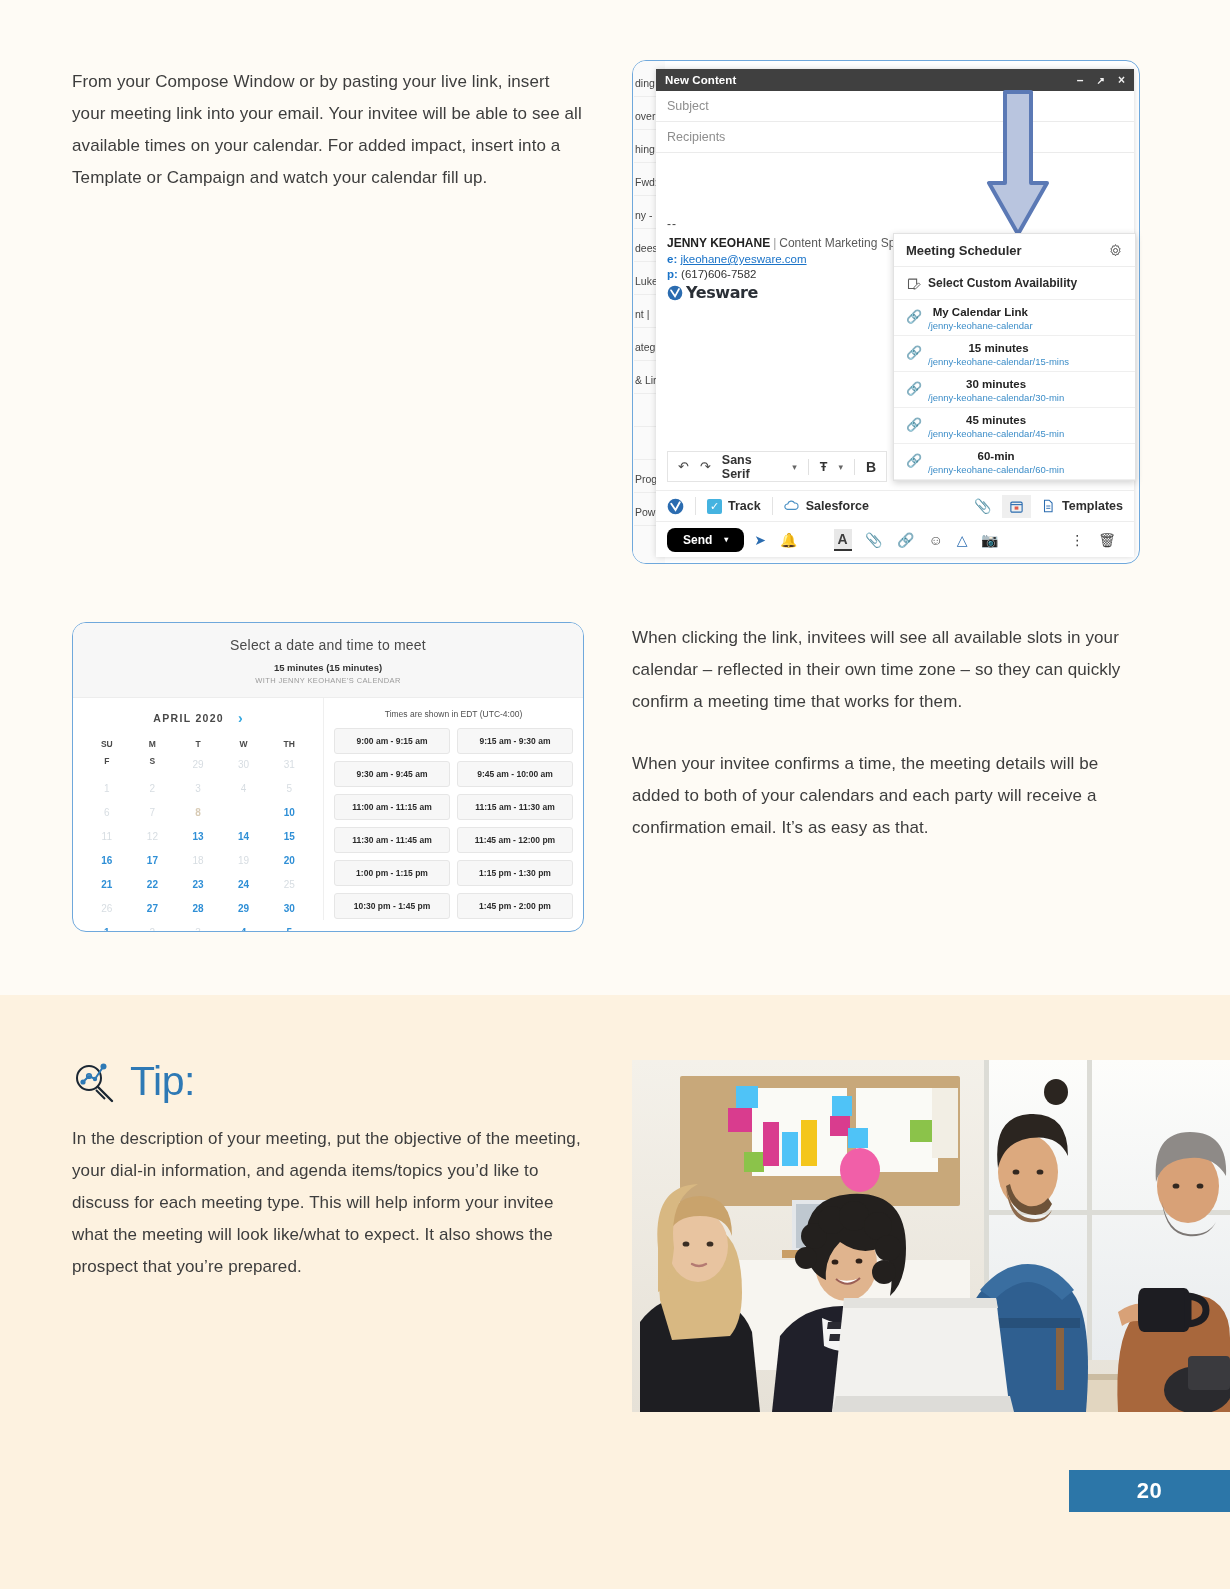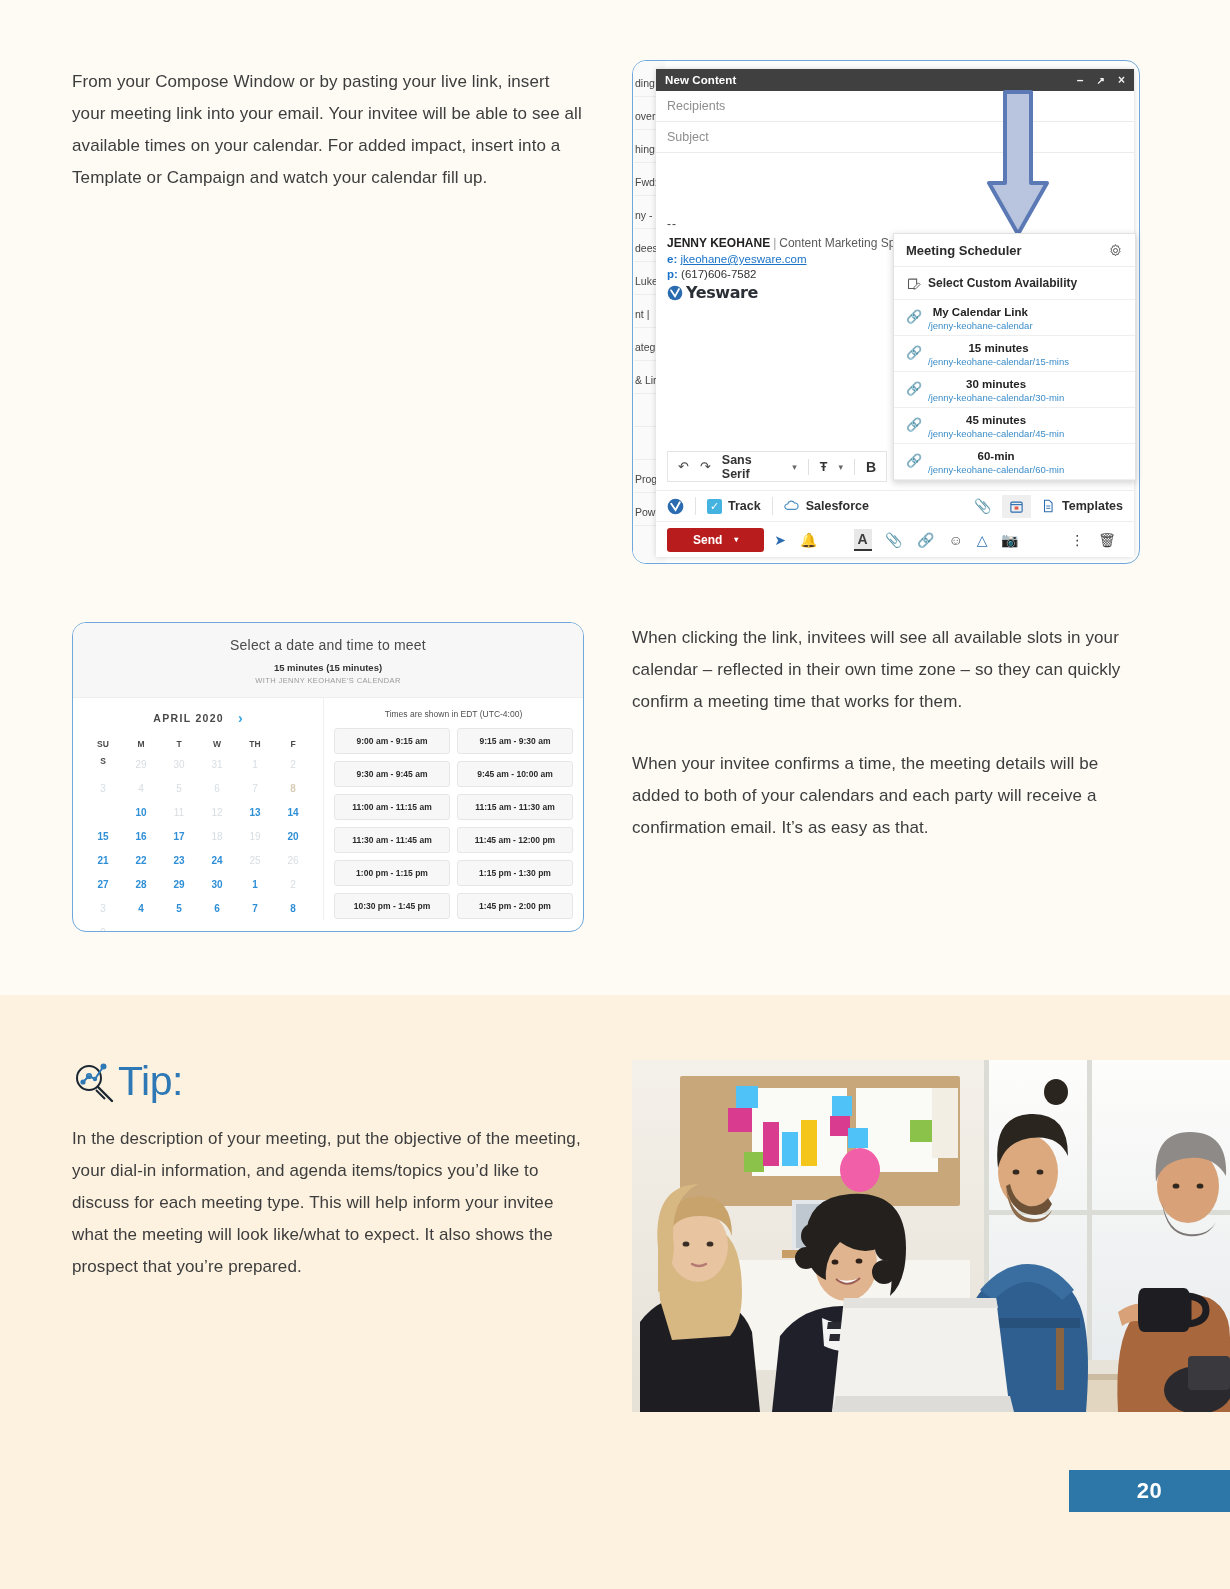--- a/index.html
+++ b/index.html
@@ -94,22 +94,22 @@
                display:flex; align-items:center; justify-content:center;
                color:#fff; font-size:11px; margin-right:6px; }
   .yw-lbl { font-size:12.5px; color:#2F2F2F; font-weight:600; }
   .vdiv { width:1px; height:18px; background:#E3E3E3; margin:0 11px; }
   .yw-icn { margin:0 7px; color:#4A6F9E; font-size:14px; display:flex; align-items:center; }
   .cal-hl { background:#EFEFEF; padding:4px 7px; margin:0 3px; }
 
   
   .send-bar { position:absolute; left:0; top:453px; width:478px; height:35px;
               display:flex; align-items:center; padding:0 11px; background:#fff; z-index:6; }
-  .send-btn { background:#b91c1c; color:#fff; height:24px; border-radius:3px;
-              display:flex; align-items:center; font-size:12px; font-weight:600; padding:0 26px; }
+  .send-btn { background:#000000; color:#fff; height:24px; border-radius:8px;
+              display:flex; align-items:center; font-size:12px; font-weight:600; padding:0 16px; }
   .send-btn .car { margin-left:12px; font-size:8px; }
   .sb-icn { color:#2B6CB0; font-size:14px; margin:0 7px; }
   .sb-icn.dark { color:#3C3C3C; }
   .sb-A { background:#E8E8E8; padding:2px 4px; font-weight:bold; border-bottom:2px solid #333; color:#222; }
 
   
   #down-arrow { position:absolute; left:985px; top:88px; width:66px; height:150px; z-index:20; }
 
   
   #ms-menu {
@@ -138,40 +138,40 @@
   }
   .bk-top { background:#F7F7F7; padding:14px 0 12px; text-align:center; border-bottom:1px solid #EDEDED;}
   .bk-title { font-size:14px; color:#4A4A4A; letter-spacing:.2px; }
   .bk-sub { font-size:9.5px; color:#333; font-weight:bold; margin-top:9px; }
   .bk-sub2 { font-size:7.5px; color:#9B9B9B; letter-spacing:.4px; margin-top:3px; }
   .bk-body { display:flex; height:222px; }
   .bk-cal { width:251px; border-right:1px solid #EFEFEF; padding:12px 11px 0; }
   .cal-hdr { display:flex; align-items:center; justify-content:center; gap:14px; margin-bottom:13px; }
   .cal-mon { font-size:10.5px; color:#484848; font-weight:bold; letter-spacing:1.3px; }
   .cal-next { color:#35A8E0; font-size:14px; font-weight:bold; }
-  .cal-grid { display:grid; grid-template-columns:repeat(6,1fr); row-gap:7px; text-align:center; }
+  .cal-grid { display:grid; grid-template-columns:repeat(5,1fr); row-gap:7px; text-align:center; }
   .cal-dow { font-size:8.5px; color:#4A4A4A; font-weight:bold; }
   .cal-d { font-size:10px; color:#2F8FD6; font-weight:bold; position:relative; line-height:17px; }
   .cal-d.mut { color:#D7DDE2; font-weight:normal; }
   .cal-d.sel { color:#fff; }
   .cal-d.sel::before { content:""; position:absolute; left:50%; top:50%; width:19px; height:19px;
       transform:translate(-50%,-50%); background:#7EC3E8; border-radius:50%; z-index:-1; }
   .cal-d.today { color:#D8CBB5; }
   .cal-d.today::before { content:""; position:absolute; left:50%; top:50%; width:19px; height:19px;
       transform:translate(-50%,-50%); border:1px solid #DDB88A; border-radius:50%; z-index:-1; }
   .bk-times { flex:1; padding:11px 10px 0; }
   .tz-note { font-size:8.5px; color:#4F4F4F; text-align:center; margin-bottom:9px; }
   .slot-grid { display:grid; grid-template-columns:1fr 1fr; gap:7px; }
   .slot { border:1px solid #E6E6E6; background:#F7F7F7; border-radius:3px;
           text-align:center; font-size:8.5px; font-weight:bold; color:#2A2A2A;
           padding:7px 0; }
 
   
   #tip-block { position:absolute; left:72px; top:1058px; width:512px; }
-  .tip-hdr { display:flex; align-items:center; }
+  .tip-hdr { display:flex; align-items:center; gap:12px; }
   .tip-word { font-size:41px; color:#2E79B5; letter-spacing:-.5px; font-family:"Liberation Sans", sans-serif; }
   #tip-text { margin-top:18px; }
 
   
   #photo {
     position:absolute; left:632px; top:1060px; width:598px; height:352px;
     overflow:hidden; background:#E9E2D8;
   }
 
   
@@ -213,24 +213,24 @@
 
     <div class="compose-head">
       <span>New Content</span>
       <span class="sp"></span>
       <span class="win-btn">–</span>
       <span class="win-btn" style="font-size:10px">↗</span>
       <span class="win-btn">×</span>
     </div>
 
     <div class="field">
+      <span>Subject</span>
+    </div>
+    <div class="field">
       <span>Recipients</span>
-    </div>
-    <div class="field">
-      <span>Subject</span>
     </div>
 
     <div class="body-area">
       <div class="sig-dash">--</div>
       <div class="sig-name">
         <b>JENNY KEOHANE</b><span class="bar">|</span><span class="role">Content Marketing Specialist</span>
       </div>
       <div class="sig-line">
         <span class="lbl">e:</span>
         <a>jkeohane@yesware.com</a>

